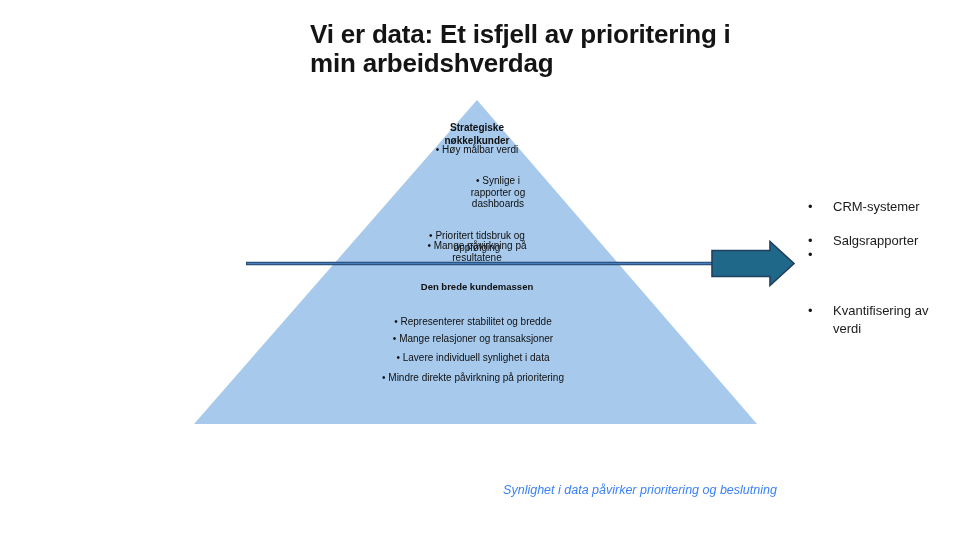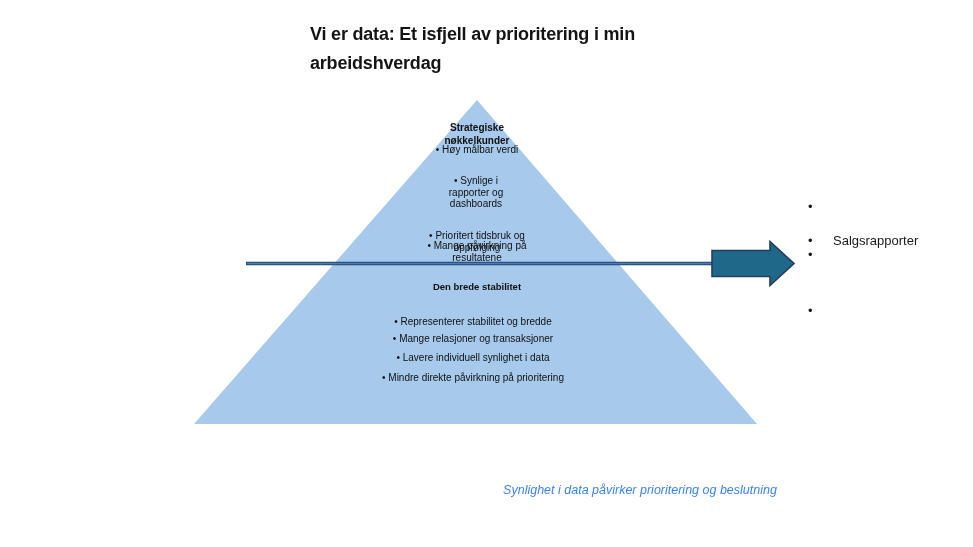--- a/index.html
+++ b/index.html
@@ -9,38 +9,38 @@
     font-family: "Liberation Sans", "DejaVu Sans", sans-serif;
     color: #111111;
     overflow: hidden;
     position: relative;
   }
   .stage { position: absolute; inset: 0; width: 973px; height: 547px; }
 
   .slide-title {
     position: absolute;
     left: 310px; top: 20px; width: 445px;
-    font-size: 18px; line-height: 29px; font-weight: 700;
+    font-size: 26px; line-height: 29px; font-weight: 700;
     letter-spacing: -0.2px;
     color: #141414;
   }
 
   .diagram-svg { position: absolute; left: 0; top: 0; }
 
   
   .tri-text {
     position: absolute;
     text-align: center;
     font-size: 10px; line-height: 11.5px;
     color: #101010;
   }
   .tri-heading { font-weight: 700; }
   .tt-head1   { left: 437px; top: 122px; width: 80px;  line-height: 12.5px; }
   .tt-b1      { left: 417px; top: 144px; width: 120px; }
-  .tt-b2      { left: 436px; top: 175px; width: 80px;  }
+  .tt-b2      { left: 458px; top: 175px; width: 80px;  }
   .tt-b3      { left: 422px; top: 212px; width: 110px; margin-top: 18px; }
   .tt-b4      { left: 427px; top: 240px; width: 100px; }
   .tt-head2   { left: 377px; top: 281px; width: 200px; font-size: 9.5px; }
   .tt-lb1     { left: 342px; top: 316px; width: 262px; }
   .tt-lb2     { left: 342px; top: 332.5px; width: 262px; }
   .tt-lb3     { left: 342px; top: 352px; width: 262px; }
   .tt-lb4     { left: 342px; top: 371.5px; width: 262px; }
 
   
   .side-row {
@@ -79,39 +79,41 @@
     <line x1="247" y1="263.5" x2="712" y2="263.5" stroke-width="1.6" stroke="#4a7fbe"></line>
     <polygon points="712,250.5 770,250.5 770,241.5 794,263.5 770,285.5 770,276.5 712,276.5" stroke-width="1.6" fill="#1f6889" stroke="#213f5f"></polygon>
   </svg>
 
   <div class="tri-text tri-heading tt-head1">Strategiske nøkkelkunder</div>
   <div class="tri-text tt-b1">• Høy målbar verdi</div>
   <div class="tri-text tt-b2">• Synlige i rapporter og dashboards</div>
   <div class="tri-text tt-b3">• Prioritert tidsbruk og oppfølging</div>
   <div class="tri-text tt-b4">• Mange påvirkning på resultatene</div>
 
-  <div class="tri-text tri-heading tt-head2">Den brede stabilitet</div>
+  <div class="tri-text tri-heading tt-head2">Den brede kundemassen</div>
   <div class="tri-text tt-lb1">• Representerer stabilitet og bredde</div>
   <div class="tri-text tt-lb2">• Mange relasjoner og transaksjoner</div>
   <div class="tri-text tt-lb3">• Lavere individuell synlighet i data</div>
   <div class="tri-text tt-lb4">• Mindre direkte påvirkning på prioritering</div>
 
   <div class="side-row sr-1">
     <span class="bullet">•</span>
+    <span class="label">CRM-systemer</span>
   </div>
   <div class="side-row sr-2">
     <span class="bullet">•</span>
     <span class="label">Salgsrapporter</span>
   </div>
   <div class="side-row sr-3">
     <span class="bullet">•</span>
     <span class="label"></span>
   </div>
   <div class="side-row sr-4">
     <span class="bullet"></span>
   </div>
   <div class="side-row sr-5">
     <span class="bullet">•</span>
+    <span class="label">Kvantifisering av verdi</span>
   </div>
 
   <div class="caption">Synlighet i data påvirker prioritering og beslutning</div>
 
 </div>
 
 </body></html>

